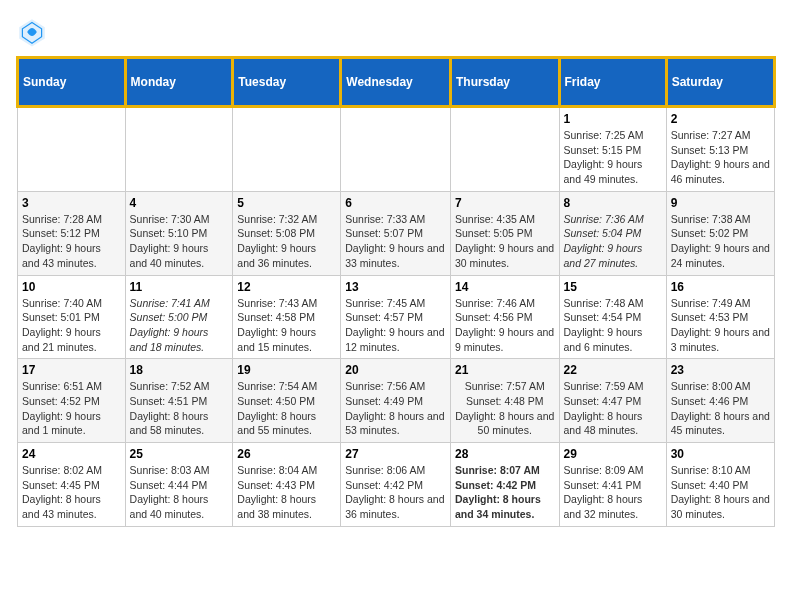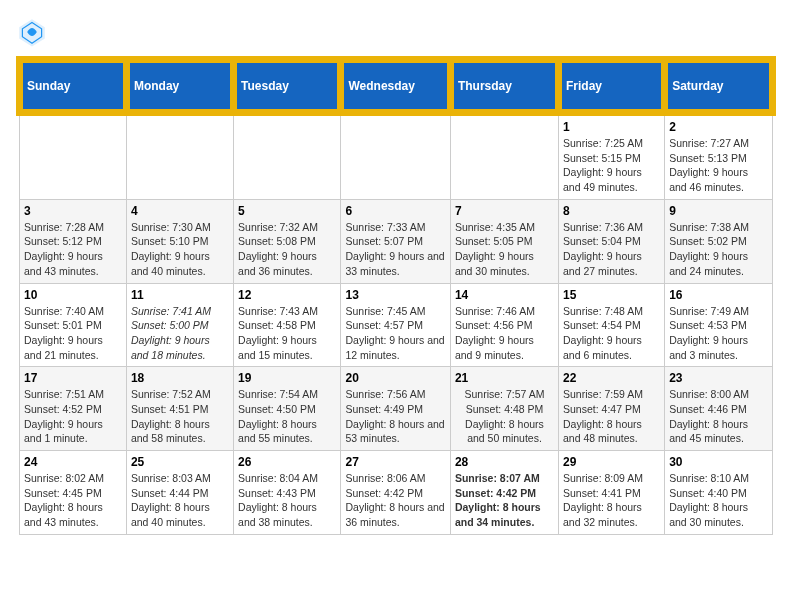--- a/index.html
+++ b/index.html
@@ -47,21 +47,21 @@
       border-collapse: collapse;
       font-size: 11px;
     }
     .calendar th {
       background: #1565C0;
       color: #fff;
       padding: 16px 4px;
       text-align: left;
       font-weight: bold;
       font-size: 12px;
-      border: 7px solid #eab308;
+      border: 3px solid #eab308;
     }
     .calendar td {
       border: 1px solid #ccc;
       vertical-align: top;
       padding: 4px;
       width: 113px;
       min-height: 80px;
       background: #fff;
     }
     .calendar tr:nth-child(even) td {
@@ -161,21 +161,21 @@
 Daylight: 9 hours and 33 minutes.</div>
         </td>
         <td>
           <span class="day-num">7</span>
           <div class="day-info" style="white-space: pre-line;">Sunrise: 4:35 AM
 Sunset: 5:05 PM
 Daylight: 9 hours and 30 minutes.</div>
         </td>
         <td>
           <span class="day-num">8</span>
-          <div class="day-info" style="white-space: pre-line;">Sunrise: 7:36 AM
+          <div class="day-info" style="white-space: pre-line; font-style: italic;">Sunrise: 7:36 AM
 Sunset: 5:04 PM
 Daylight: 9 hours and 27 minutes.</div>
         </td>
         <td>
           <span class="day-num">9</span>
           <div class="day-info" style="white-space: pre-line;">Sunrise: 7:38 AM
 Sunset: 5:02 PM
 Daylight: 9 hours and 24 minutes.</div>
         </td>
       </tr>
@@ -219,21 +219,21 @@
         <td>
           <span class="day-num">16</span>
           <div class="day-info" style="white-space: pre-line;">Sunrise: 7:49 AM
 Sunset: 4:53 PM
 Daylight: 9 hours and 3 minutes.</div>
         </td>
       </tr>
       <tr>
         <td>
           <span class="day-num">17</span>
-          <div class="day-info" style="white-space: pre-line;">Sunrise: 7:51 AM
+          <div class="day-info" style="white-space: pre-line;">Sunrise: 6:51 AM
 Sunset: 4:52 PM
 Daylight: 9 hours and 1 minute.</div>
         </td>
         <td>
           <span class="day-num">18</span>
           <div class="day-info" style="white-space: pre-line;">Sunrise: 7:52 AM
 Sunset: 4:51 PM
 Daylight: 8 hours and 58 minutes.</div>
         </td>
         <td>

